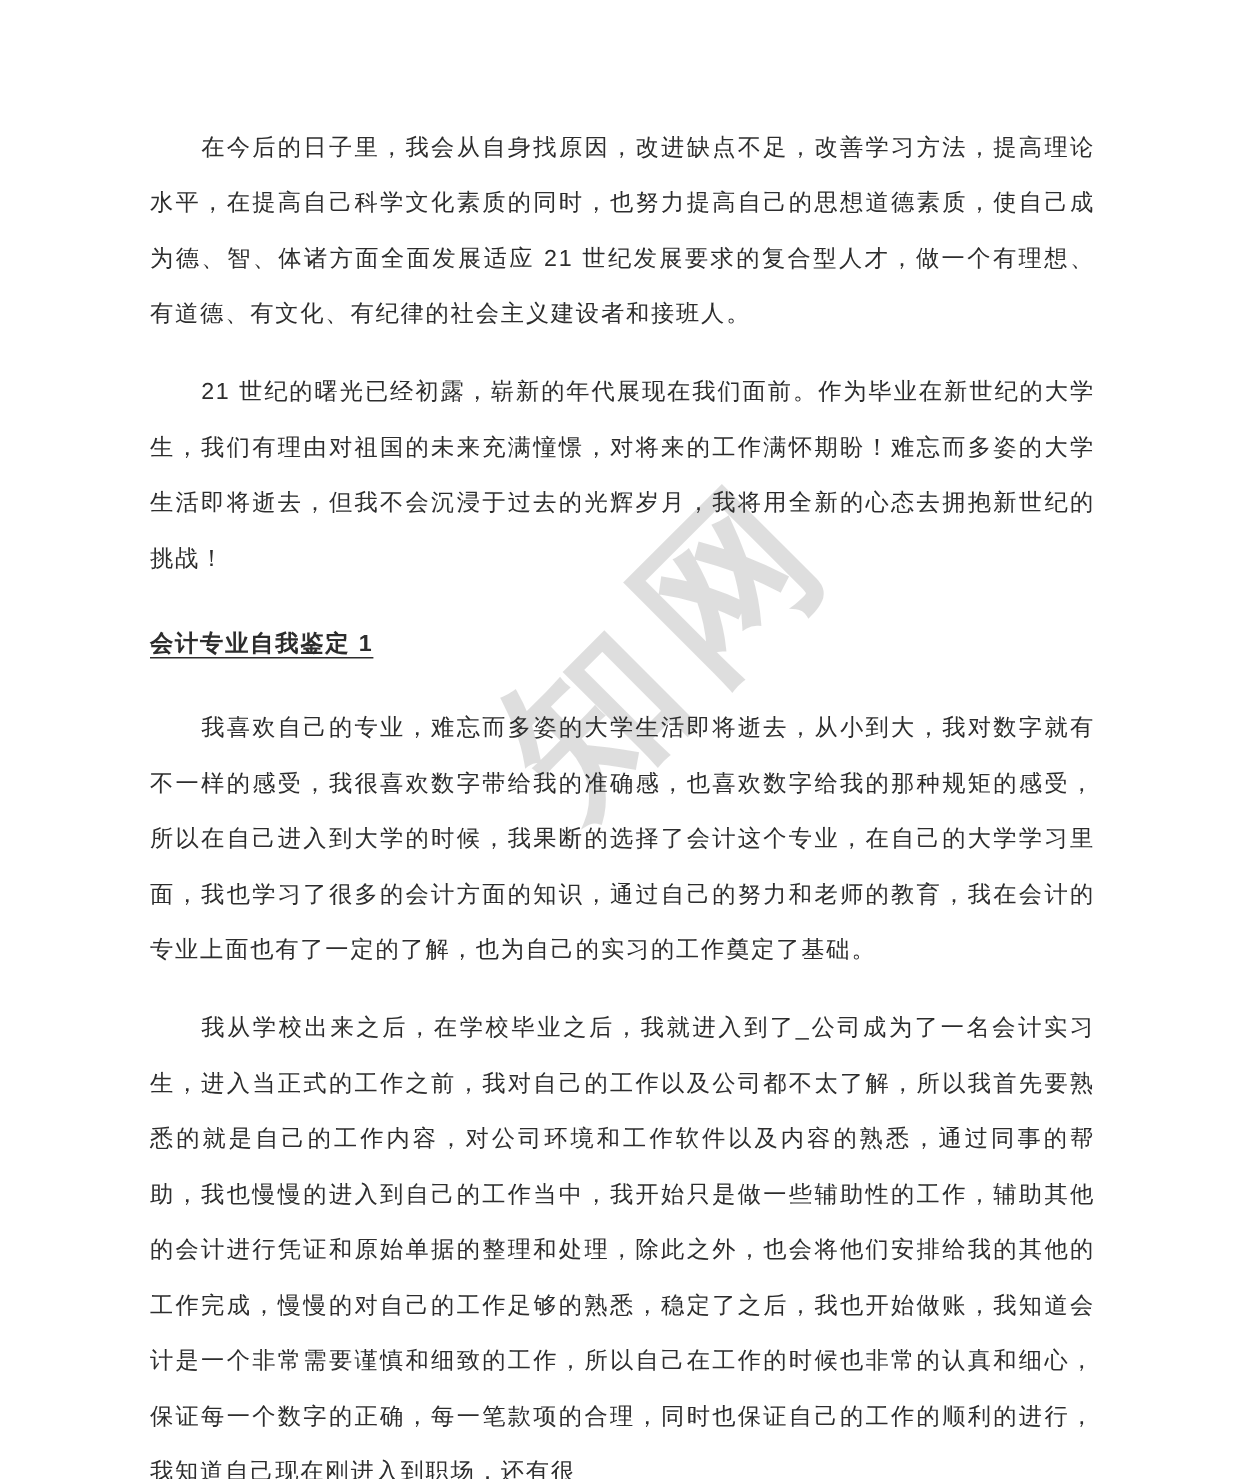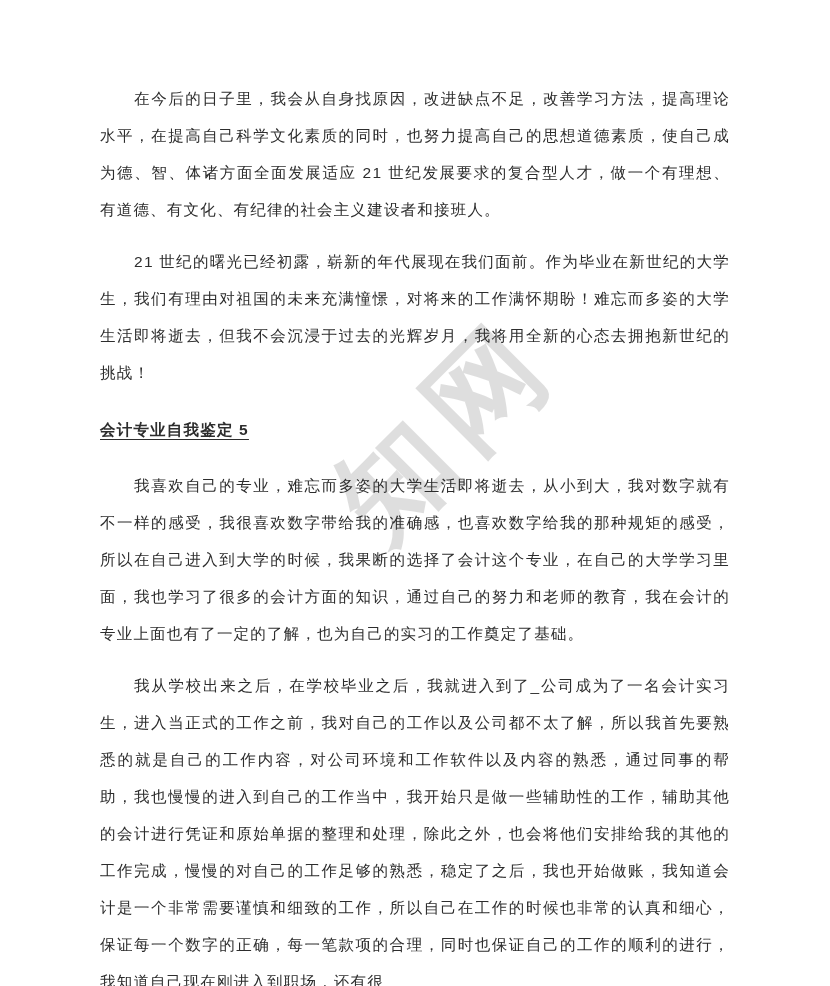--- a/index.html
+++ b/index.html
@@ -73,20 +73,20 @@
 <div class="page">
 
   <div class="watermark">知网</div>
 
   <div class="content">
 
     <p class="body-para">在今后的日子里，我会从自身找原因，改进缺点不足，改善学习方法，提高理论水平，在提高自己科学文化素质的同时，也努力提高自己的思想道德素质，使自己成为德、智、体诸方面全面发展适应 21 世纪发展要求的复合型人才，做一个有理想、有道德、有文化、有纪律的社会主义建设者和接班人。</p>
 
     <p class="body-para">21 世纪的曙光已经初露，崭新的年代展现在我们面前。作为毕业在新世纪的大学生，我们有理由对祖国的未来充满憧憬，对将来的工作满怀期盼！难忘而多姿的大学生活即将逝去，但我不会沉浸于过去的光辉岁月，我将用全新的心态去拥抱新世纪的挑战！</p>
 
-    <h3 class="section-heading"><span class="hl">会计专业自我鉴定 5</span></h3>
+    <h3 class="section-heading"><span class="hl">会计专业自我鉴定 1</span></h3>
 
     <p class="body-para">我喜欢自己的专业，难忘而多姿的大学生活即将逝去，从小到大，我对数字就有不一样的感受，我很喜欢数字带给我的准确感，也喜欢数字给我的那种规矩的感受，所以在自己进入到大学的时候，我果断的选择了会计这个专业，在自己的大学学习里面，我也学习了很多的会计方面的知识，通过自己的努力和老师的教育，我在会计的专业上面也有了一定的了解，也为自己的实习的工作奠定了基础。</p>
 
     <p class="body-para">我从学校出来之后，在学校毕业之后，我就进入到了_公司成为了一名会计实习生，进入当正式的工作之前，我对自己的工作以及公司都不太了解，所以我首先要熟悉的就是自己的工作内容，对公司环境和工作软件以及内容的熟悉，通过同事的帮助，我也慢慢的进入到自己的工作当中，我开始只是做一些辅助性的工作，辅助其他的会计进行凭证和原始单据的整理和处理，除此之外，也会将他们安排给我的其他的工作完成，慢慢的对自己的工作足够的熟悉，稳定了之后，我也开始做账，我知道会计是一个非常需要谨慎和细致的工作，所以自己在工作的时候也非常的认真和细心，保证每一个数字的正确，每一笔款项的合理，同时也保证自己的工作的顺利的进行，我知道自己现在刚进入到职场，还有很</p>
 
   </div>
 </div>
 
 </body></html>

